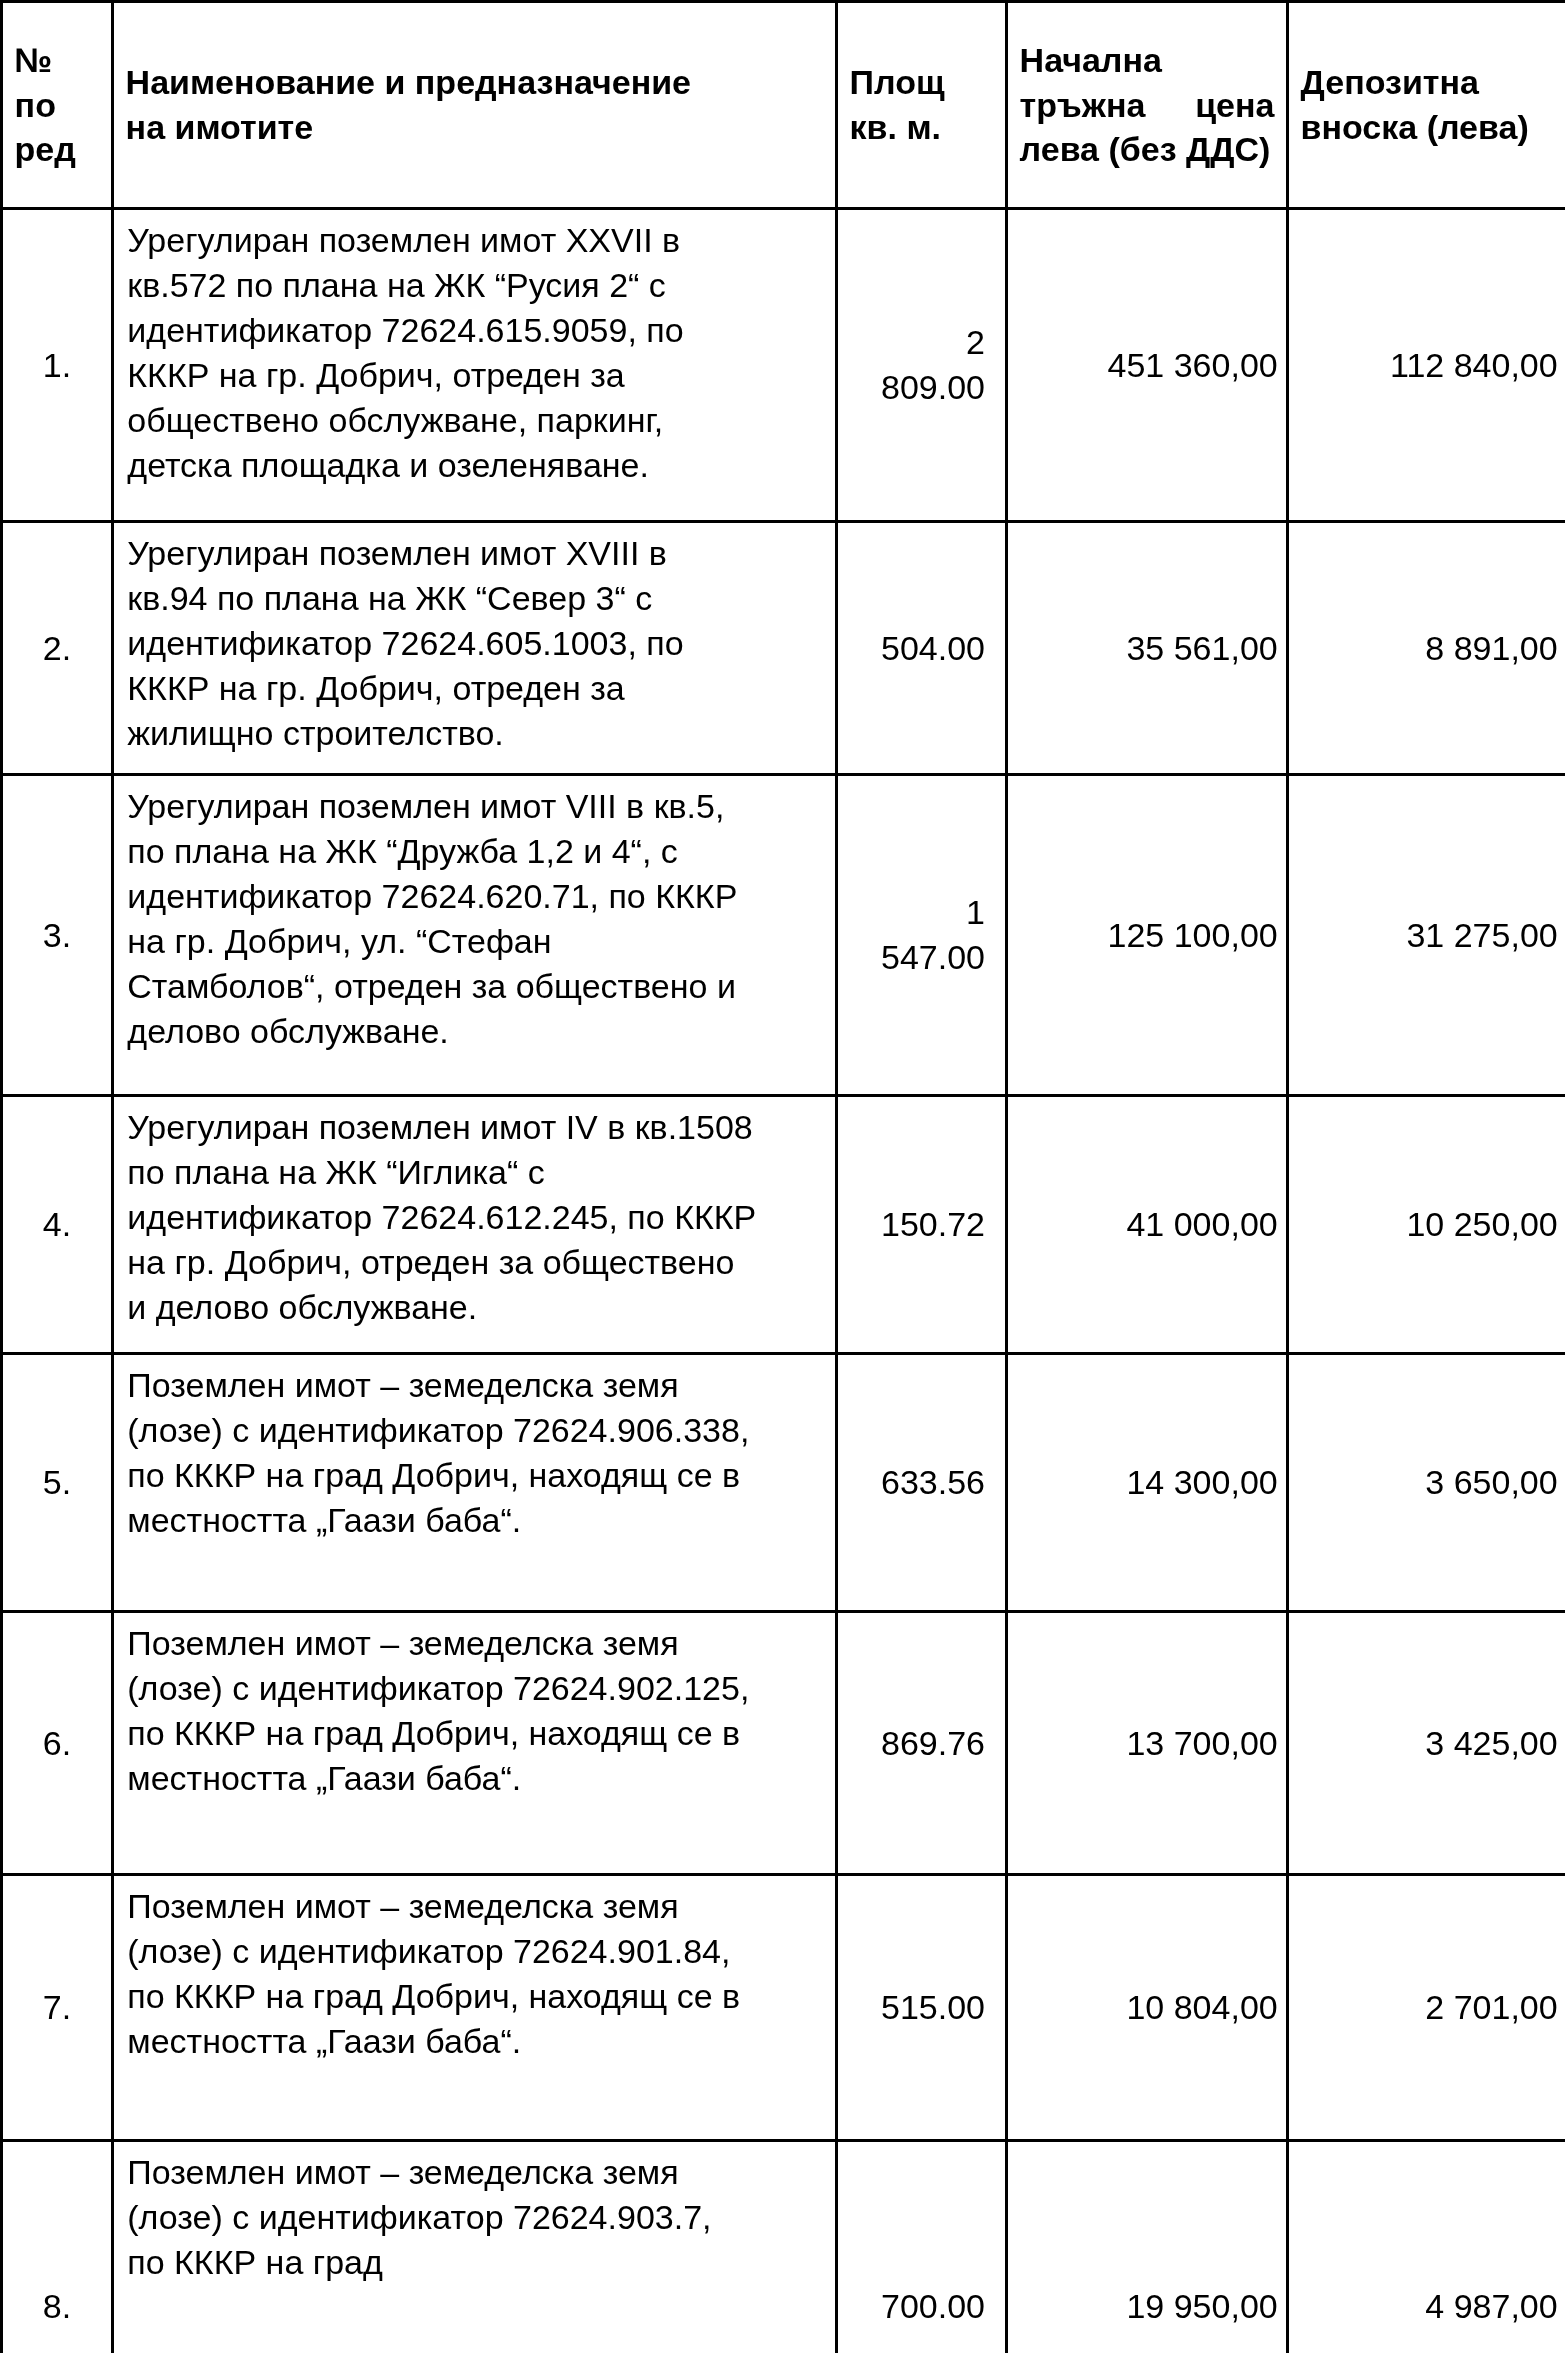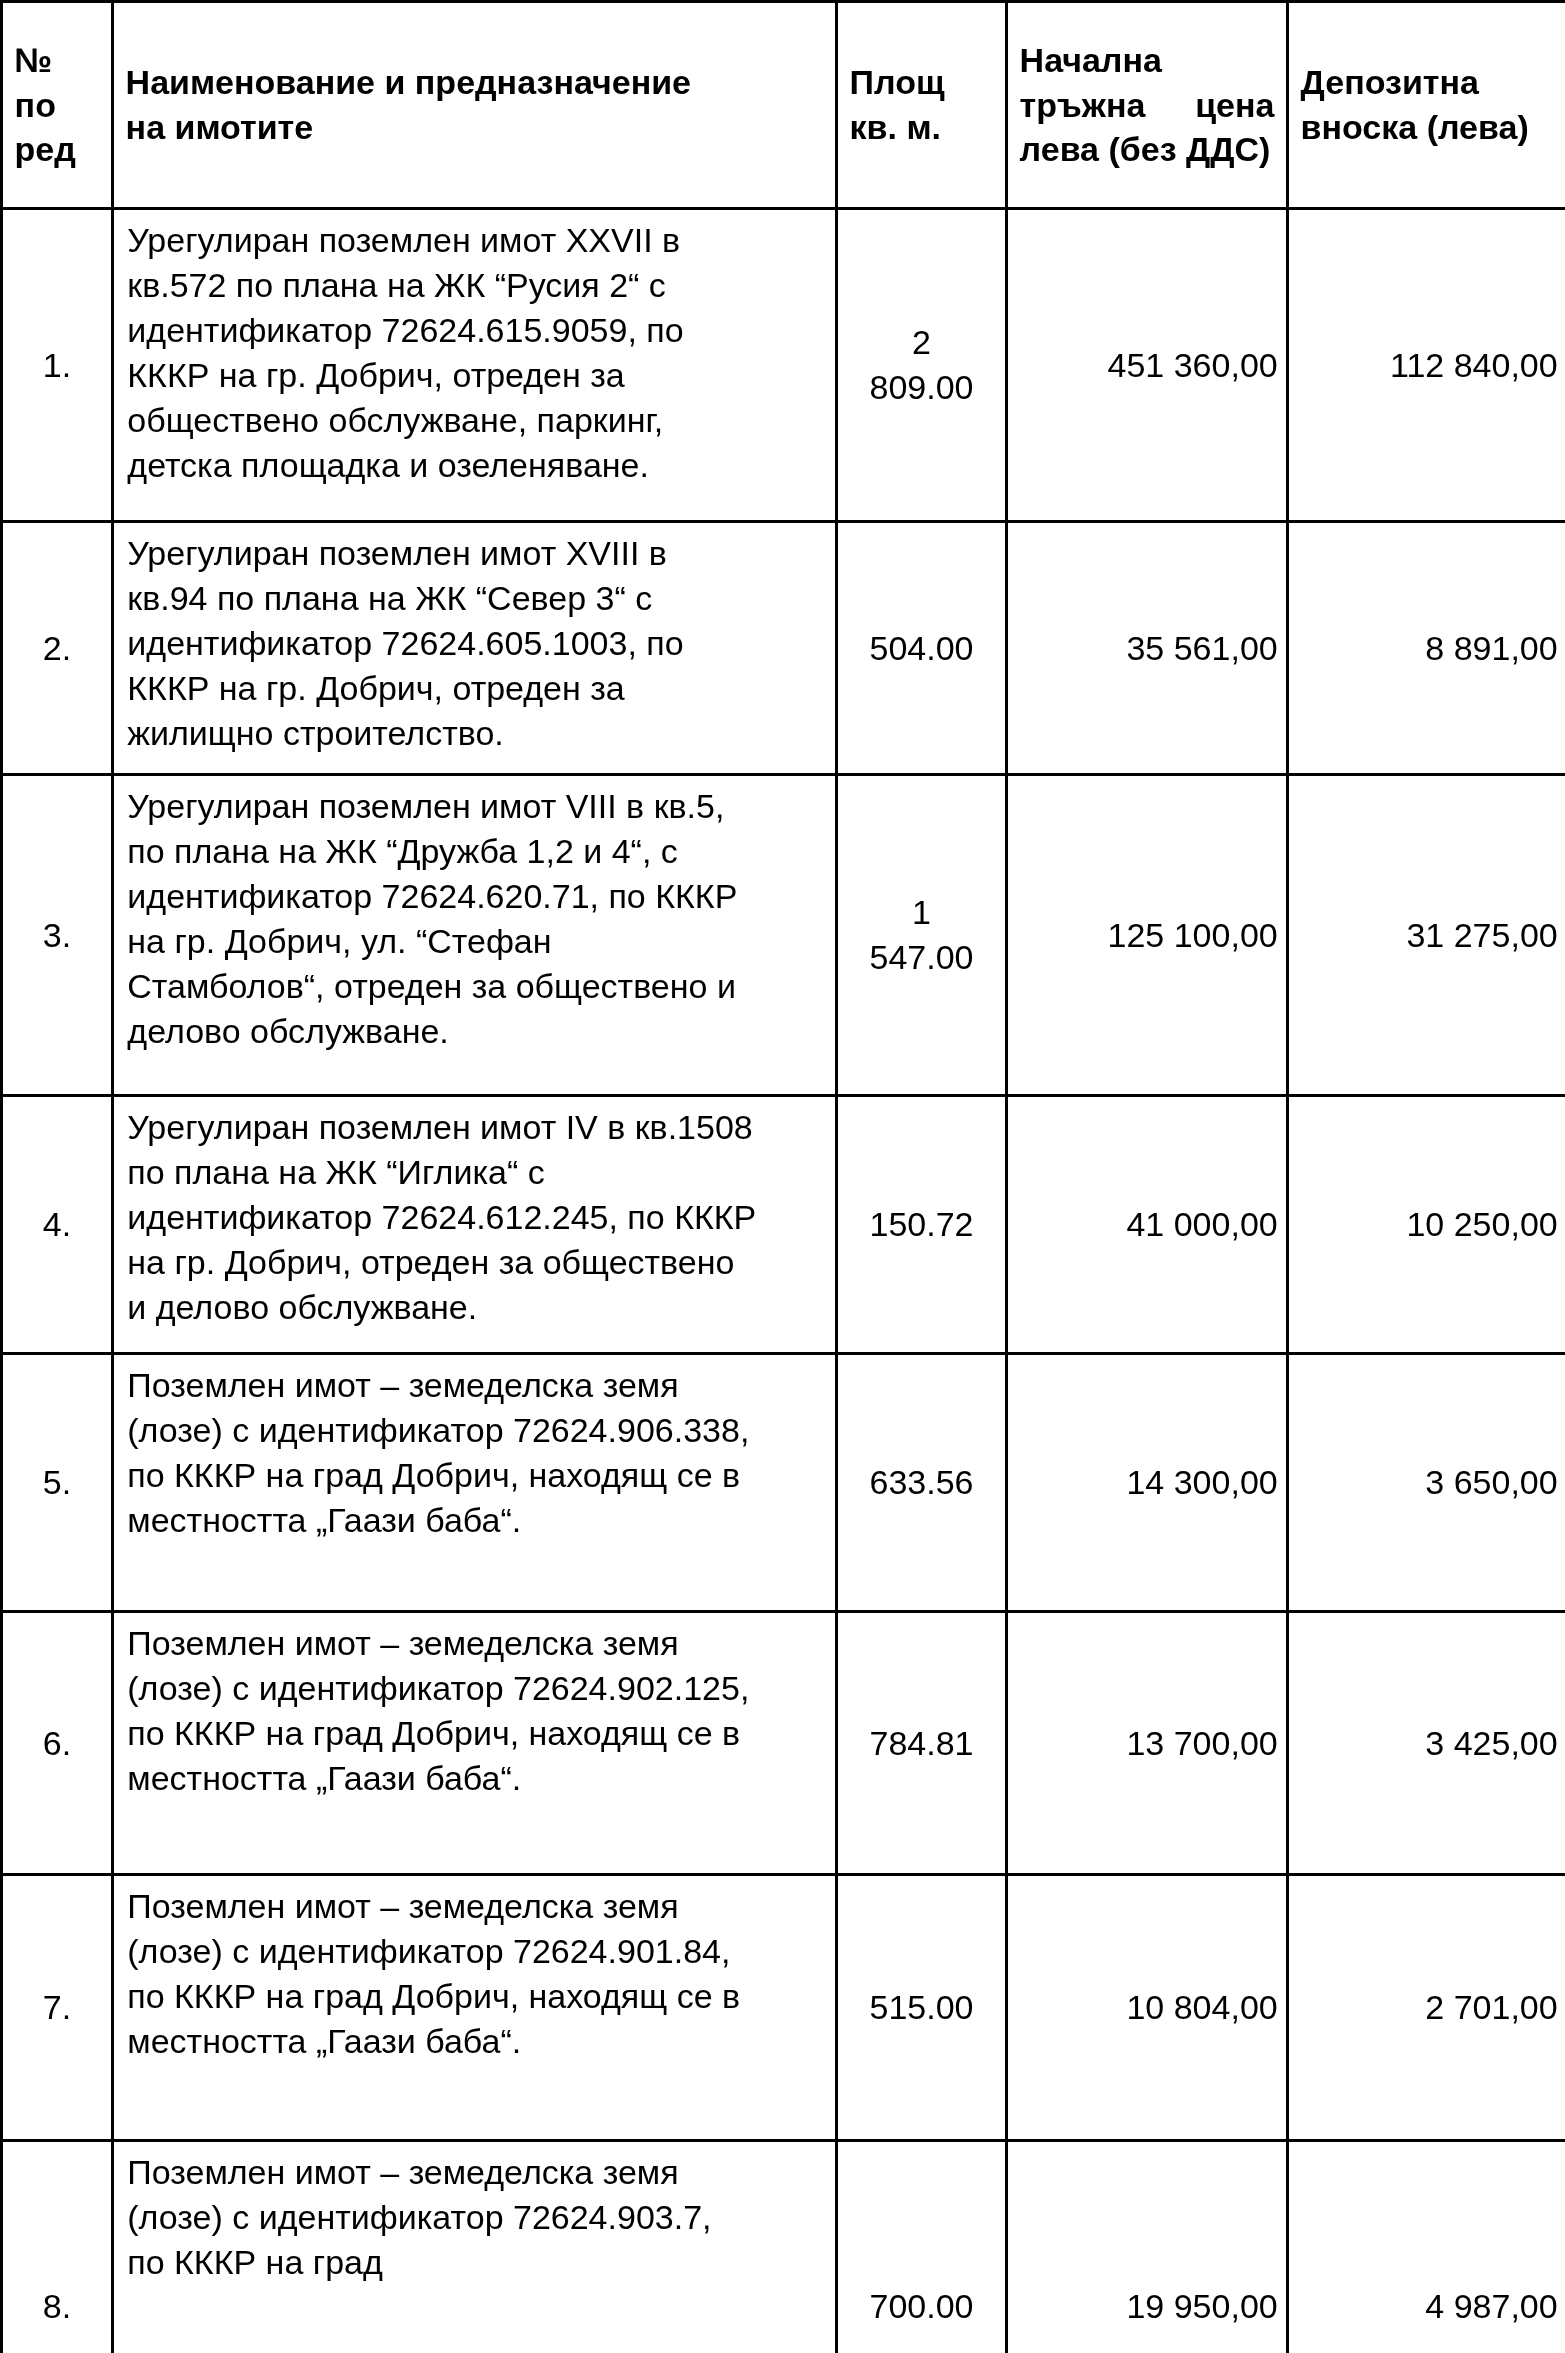--- a/index.html
+++ b/index.html
@@ -39,21 +39,21 @@
   td.c-num {
     text-align: center;
     vertical-align: middle;
   }
   td.c-name {
     vertical-align: top;
     padding: 8.3px 13.3px;
   }
   td.c-name span { display: block; max-width: 629px; }
   td.c-area {
-    text-align: center;
+    text-align: right;
     vertical-align: middle;
     padding: 5px 20px;
   }
   td.c-price, td.c-deposit {
     text-align: right;
     vertical-align: middle;
     padding: 5px 8.3px;
   }
 </style>
 </head>
@@ -130,21 +130,21 @@
         </td>
     <td class="c-area">633.56</td>
     <td class="c-price">14 300,00</td>
     <td class="c-deposit">3 650,00</td>
   </tr>
       <tr style="height: 263px;">
     <td class="c-num">6.</td>
     <td class="c-name">
           <span>Поземлен имот – земеделска земя (лозе) с идентификатор 72624.902.125, по КККР на град Добрич, находящ се в местността „Гаази баба“.</span>
         </td>
-    <td class="c-area">784.81</td>
+    <td class="c-area">869.76</td>
     <td class="c-price">13 700,00</td>
     <td class="c-deposit">3 425,00</td>
   </tr>
       <tr style="height: 266px;">
     <td class="c-num">7.</td>
     <td class="c-name">
           <span>Поземлен имот – земеделска земя (лозе) с идентификатор 72624.901.84, по КККР на град Добрич, находящ се в местността „Гаази баба“.</span>
         </td>
     <td class="c-area">515.00</td>
     <td class="c-price">10 804,00</td>

